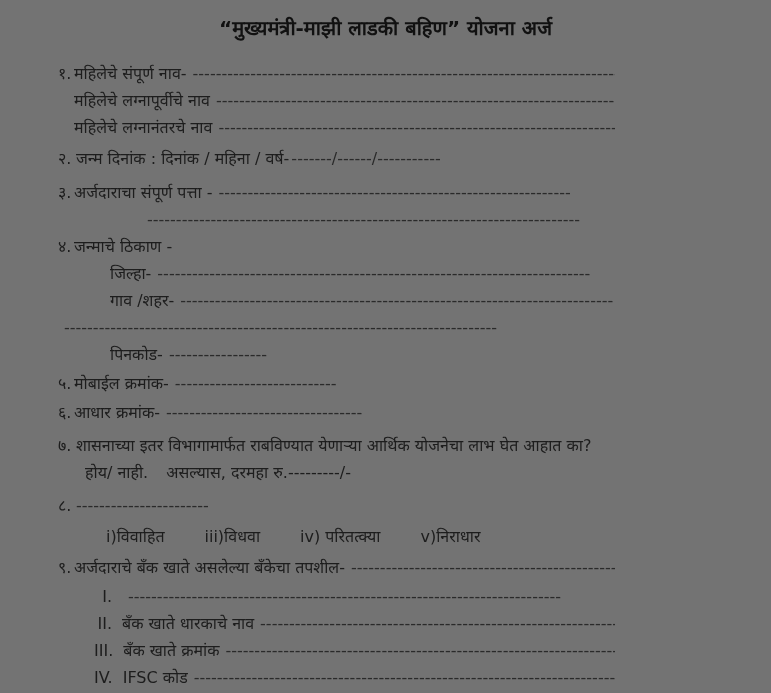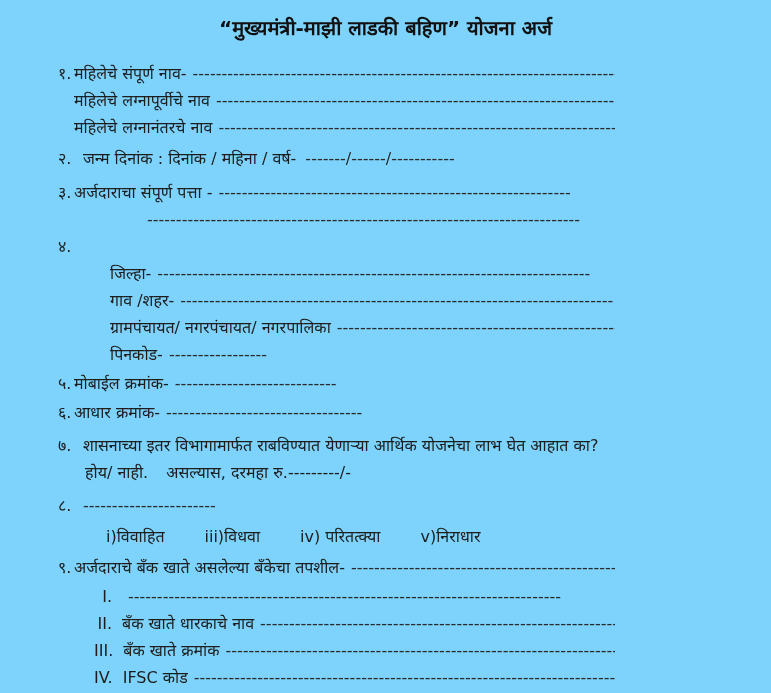--- a/index.html
+++ b/index.html
@@ -2,21 +2,21 @@
 <html><head>
 <meta charset="utf-8">
 <style>
   html,body{margin:0;padding:0;background:#ffffff;}
   .page{
     position:relative;
     width:771px;height:693px;
     box-sizing:border-box;
     padding:14px 156px 0 58px;
     overflow:hidden;
-    background:#7dd3fc;
+    background:#737373;
     color:#1d1d1d;
     font-family:"DejaVu Sans","Liberation Sans",sans-serif;
     font-size:16px;
   }
   .title{
     position:absolute;
     left:0;top:14px;
     width:771px;
     text-align:center;
     font-size:20px;
@@ -34,21 +34,21 @@
   .num{flex:0 0 16px;}
   .label{flex:0 0 auto;}
   .fill{
     flex:1 1 auto;
     overflow:hidden;
     white-space:nowrap;
     margin-left:6px;
     color:#2a2a2a;
   }
   .fixed{white-space:nowrap;margin-left:6px;color:#2a2a2a;}
-  .gap{margin-left:9px;}
+  .gap{margin-left:2px;}
   .ind-label{margin-left:16px;}   
   .ind-sub{margin-left:52px;}     
   .ind-addr{margin-left:89px;}    
   .ind-ans{margin-left:27px;}     
   .ind-opts{margin-left:48px;}    
   .ind-bank{margin-left:36px;}    
   .rnum{flex:0 0 18px;text-align:right;margin-right:10px;}
   .opts{display:flex;gap:40px;}
   .mt2{margin-top:2px;}.mt4{margin-top:4px;}.mt6{margin-top:6px;}.mt7{margin-top:7px;}
   .sp18{margin-left:18px;text-align:right;}
@@ -87,31 +87,31 @@
       <span class="num">३.</span>
       <span class="label">अर्जदाराचा संपूर्ण पत्ता -</span>
       <span class="fill trim45">---------------------------------------------------------------------------</span>
     </div>
     <div class="row">
       <span class="fill ind-addr">---------------------------------------------------------------------------</span>
     </div>
 
     <div class="row">
       <span class="num">४.</span>
+      <span class="label">जन्माचे ठिकाण -</span>
     </div>
     <div class="row">
       <span class="label ind-sub">जिल्हा-</span>
       <span class="fill">---------------------------------------------------------------------------</span>
     </div>
     <div class="row">
       <span class="label ind-sub">गाव /शहर-</span>
       <span class="fill">---------------------------------------------------------------------------</span>
     </div>
     <div class="row">
-      <span class="label ind-sub">ग्रामपंचायत/ नगरपंचायत/ नगरपालिका</span>
       <span class="fill">---------------------------------------------------------------------------</span>
     </div>
     <div class="row">
       <span class="label ind-sub">पिनकोड-</span>
       <span class="fixed">-----------------</span>
     </div>
 
     <div class="row mt2">
       <span class="num">५.</span>
       <span class="label">मोबाईल क्रमांक-</span>

